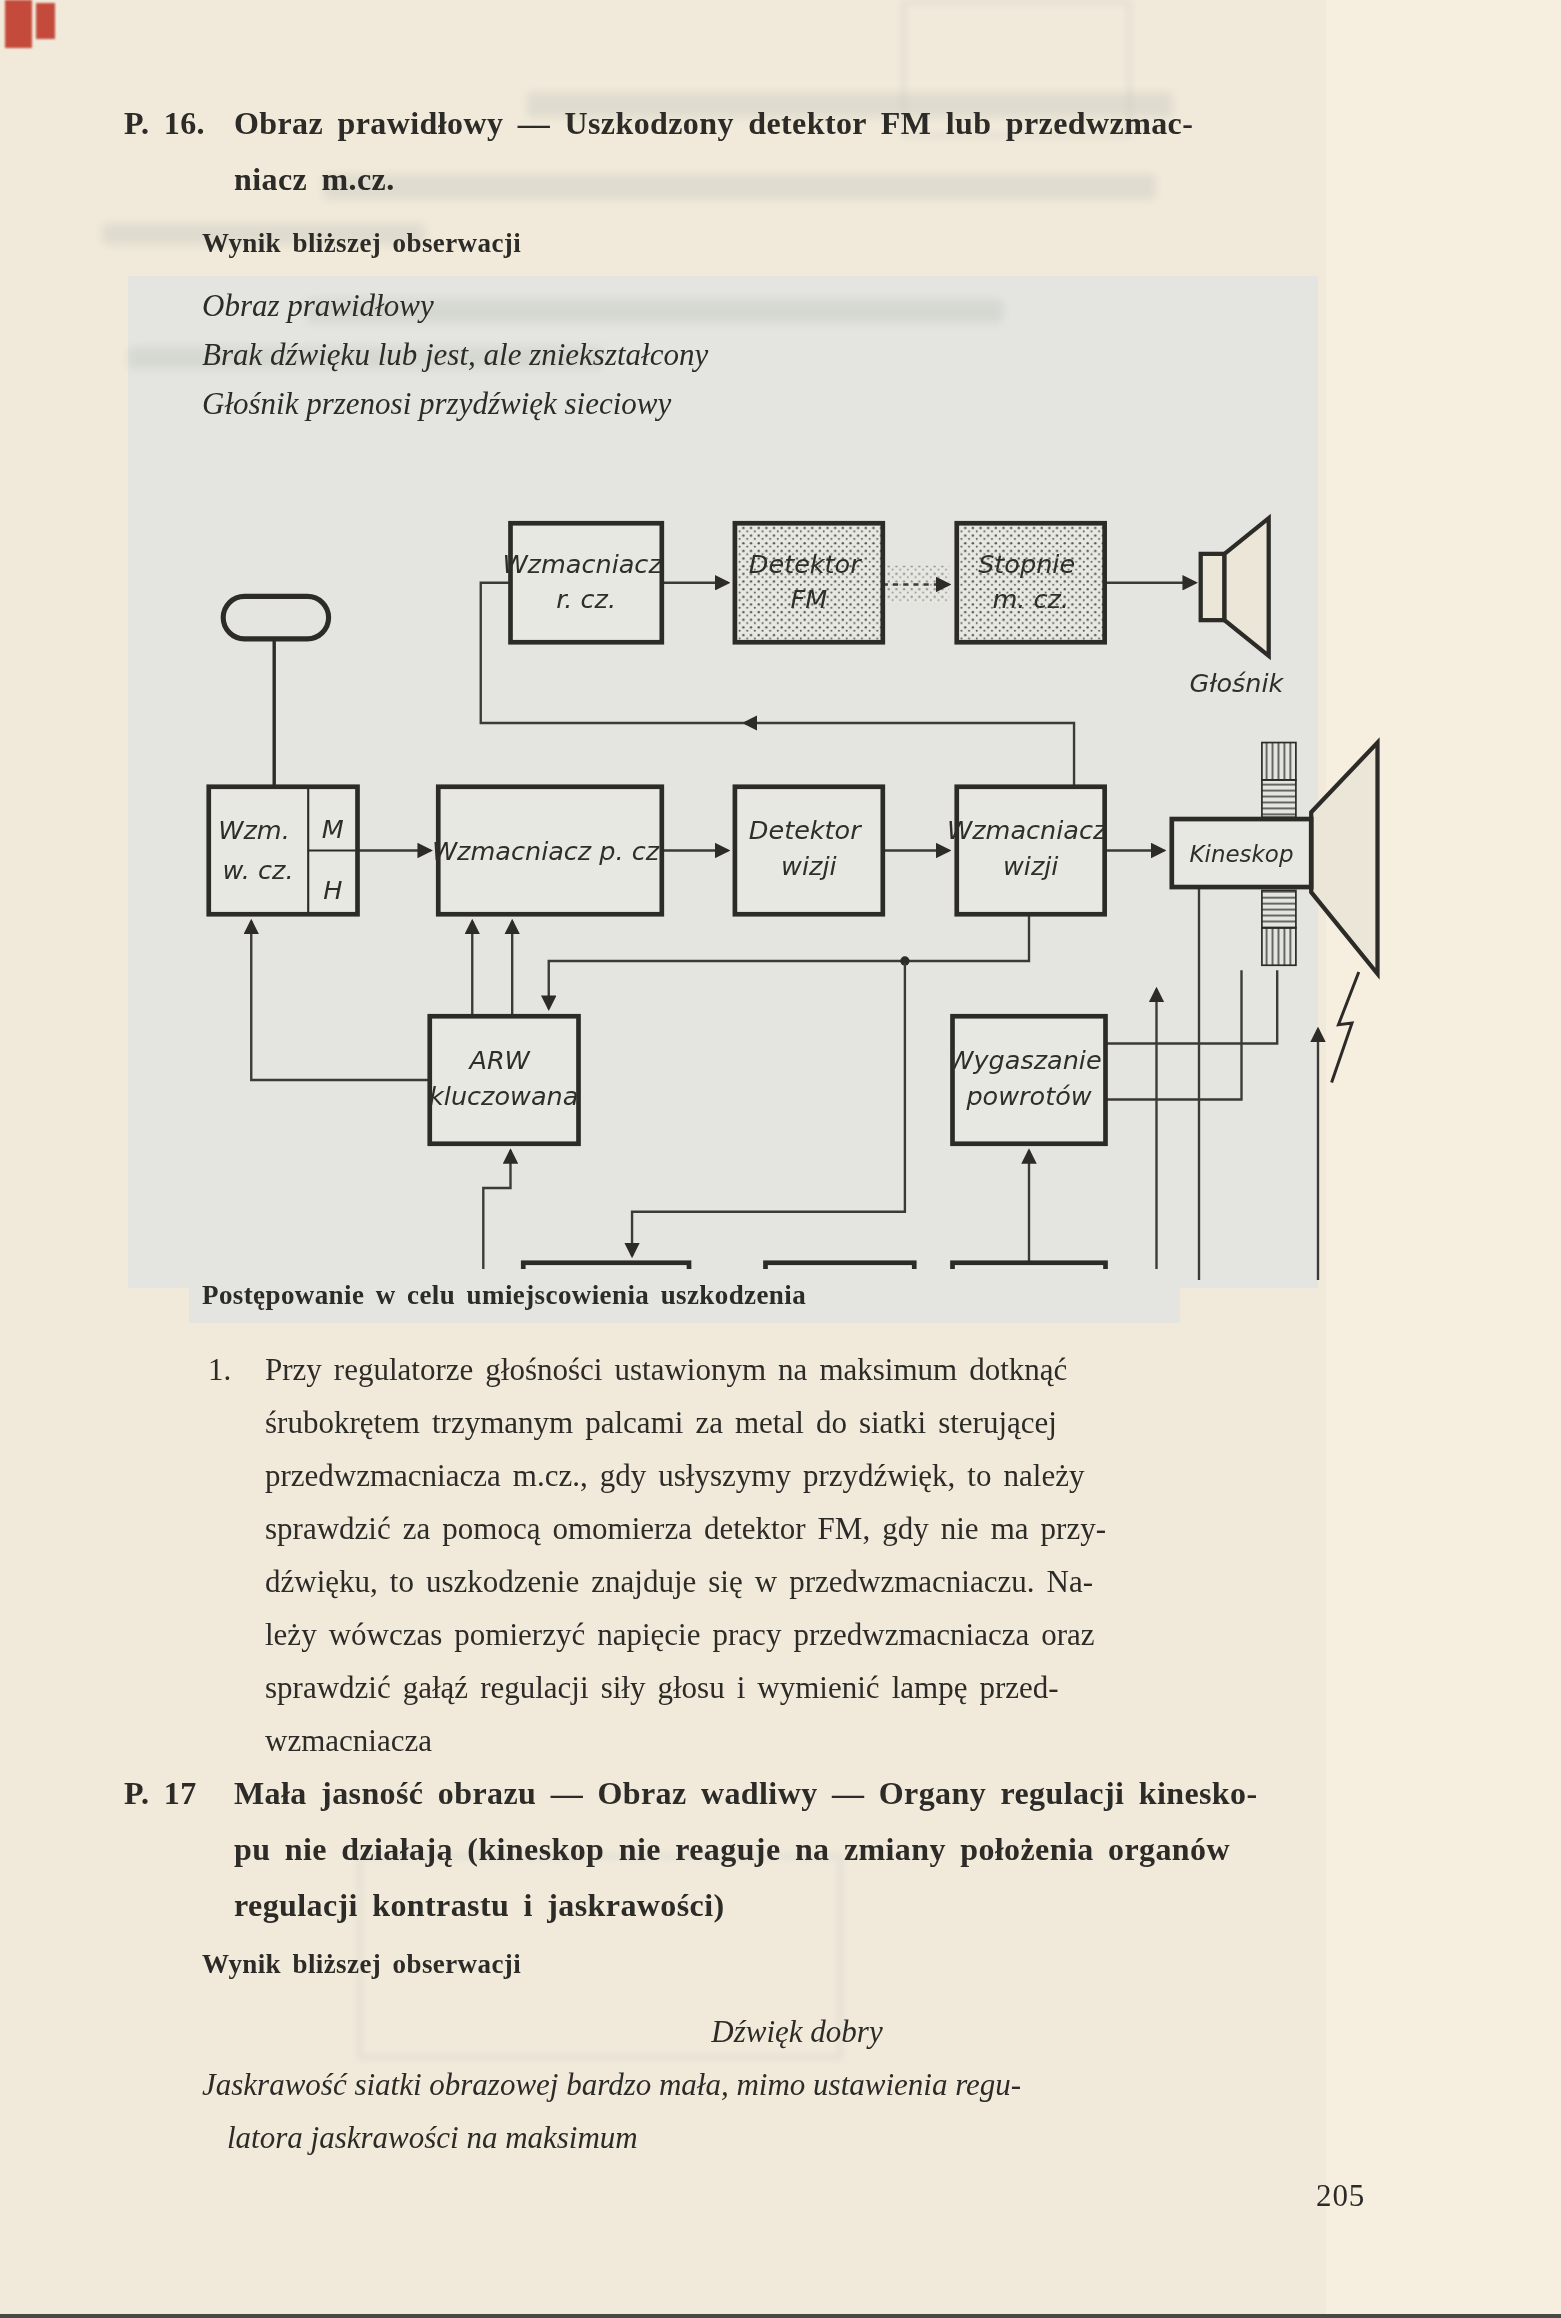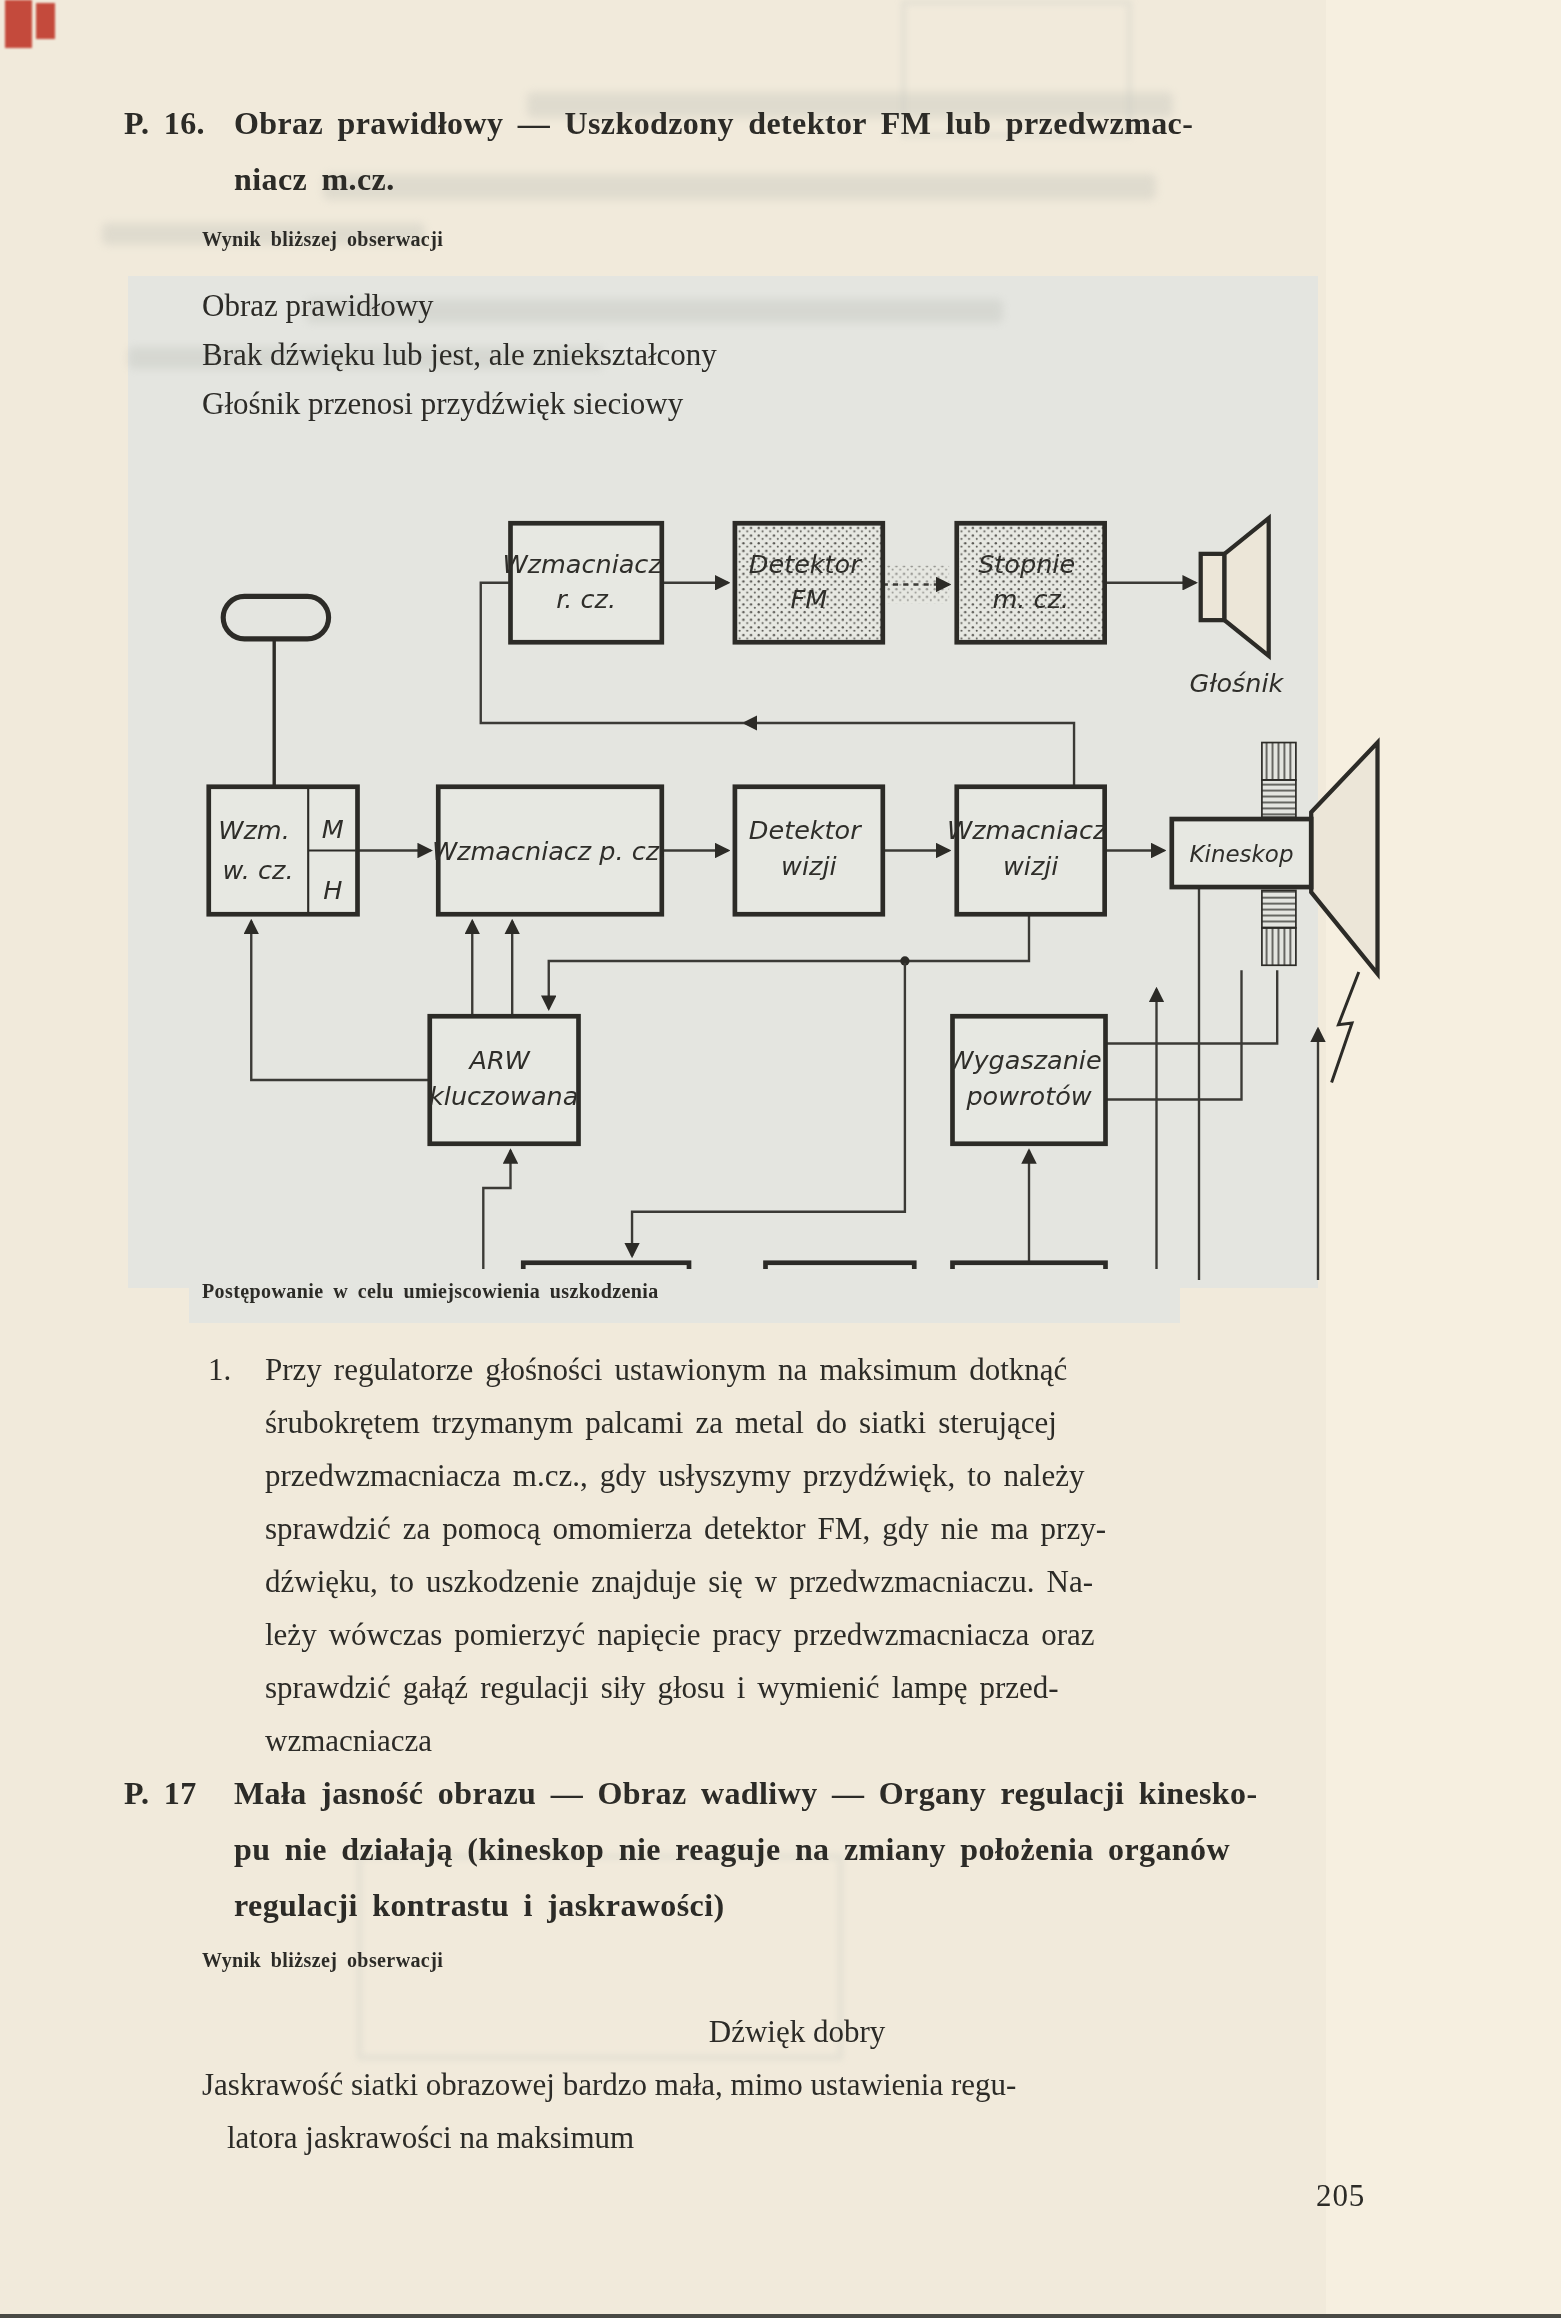--- a/index.html
+++ b/index.html
@@ -12,22 +12,22 @@
   .abs{position:absolute;}
   
   .gray-wash{background:#e4e5e0;}
   .red-mark{background:#c0392b;filter:blur(0.9px);opacity:.9;}
   .ghost{background:#b7bab2;filter:blur(4.3px);opacity:.30;border-radius:5.1px;}
   .ghost-box{border:5.1px solid #c9ccc4;filter:blur(3.4px);opacity:.35;}
   .page-bottom-edge{background:#4a4a45;}
   .right-light{background:#f6efe0;}
   
   .h-bold{font-weight:bold;font-size:32px;letter-spacing:0.4px;word-spacing:6px;line-height:56px;margin-left:32px;}
-  .sub-bold{font-weight:bold;font-size:20px;letter-spacing:0.4px;word-spacing:4.3px;}
-  .body-line{font-size:31px;line-height:49px;}
+  .sub-bold{font-weight:bold;font-size:27px;letter-spacing:0.4px;word-spacing:4.3px;}
+  .body-line{font-size:31px;line-height:49px;font-style:italic;}
   .step-line{font-size:31px;line-height:53px;word-spacing:4.3px;}
   .page-num{font-size:31px;letter-spacing:0.9px;}
   
   svg text{font-family:"DejaVu Sans", sans-serif;}
   .dlabel{font-style:italic;font-size:30px;fill:#2f2e2a;}
   .dlabel-sm{font-style:italic;font-size:27px;fill:#2f2e2a;}
   .box{fill:#e7e8e2;stroke:#2c2b27;stroke-width:5.5;}
   .box-stip{fill:url(#stip);stroke:#2c2b27;stroke-width:5.5;}
   .wire{fill:none;stroke:#3b3a36;stroke-width:2.8;}
   .wire-thick{fill:none;stroke:#2c2b27;stroke-width:4;}

